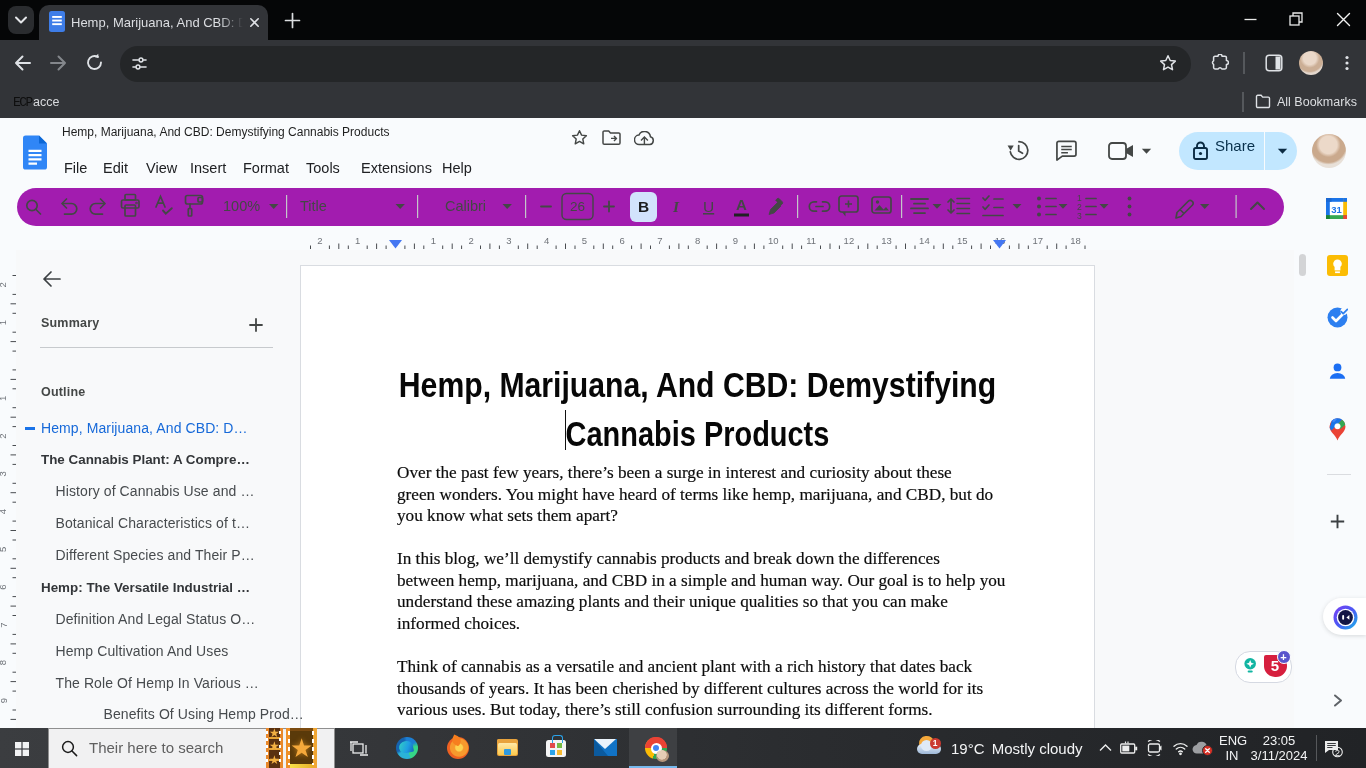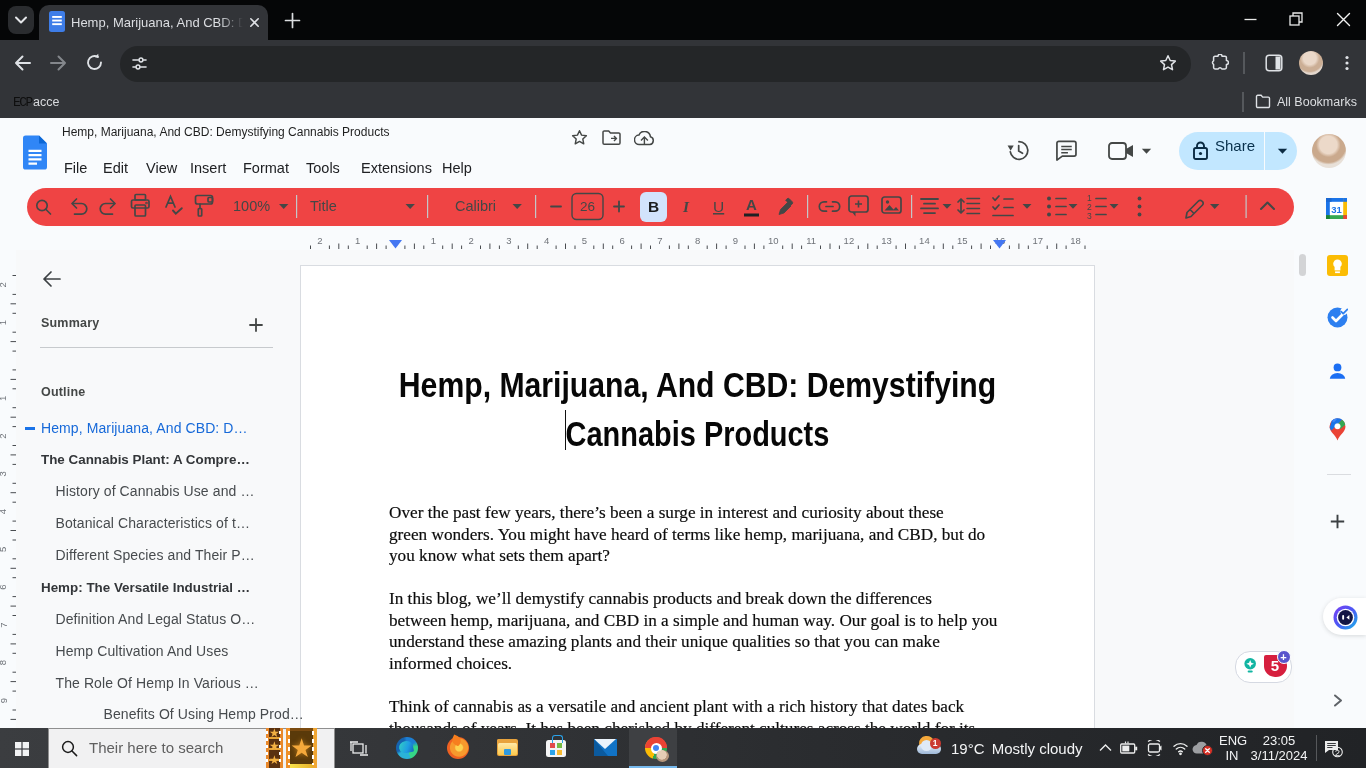--- a/index.html
+++ b/index.html
@@ -8,31 +8,31 @@
   .abs{position:absolute;}
   
   #tabstrip{left:0;top:0;width:1366px;height:40px;background:#050607;}
   #tabsearch{left:8px;top:6px;width:26px;height:28px;border-radius:8px;background:#2a2c2f;}
   #tab{left:39px;top:5px;width:229px;height:35px;background:#323438;border-radius:10px 10px 0 0;}
   #chromebar{left:0;top:40px;width:1366px;height:46px;background:#323438;}
   #omnibox{left:120px;top:46px;width:1071px;height:36px;border-radius:18px;background:#242628;}
   #bookmarksbar{left:0;top:86px;width:1366px;height:32px;background:#323438;}
   
   #docsarea{left:0;top:118px;width:1366px;height:610px;background:#f9fbfd;}
-  #docpill{position:absolute;left:27px;top:70px;width:1267px;height:38px;border-radius:19px;background:#ef4444;}
+  #docpill{position:absolute;left:17px;top:70px;width:1267px;height:38px;border-radius:19px;background:#a21caf;}
   
   #canvas{position:absolute;left:16px;top:132px;width:1294px;height:478px;background:#f8f9fa;}
   #page{position:absolute;left:284px;top:15px;width:793px;height:463px;background:#fff;border:1px solid #d9dce1;border-bottom:none;}
   
   #taskbar{left:0;top:728px;width:1366px;height:40px;
     background:linear-gradient(90deg,#3b3d40 0%,#343639 28%,#2a2c2f 60%,#212326 100%);}
   .ic{position:absolute;}
   svg{display:block}
   .ol{font-size:14px;line-height:17px;white-space:nowrap;letter-spacing:0.1px}
-  .bodyline{position:absolute;left:88px;font-family:"Liberation Serif",serif;font-size:17.2px;line-height:21.5px;color:#0b0b0b;white-space:nowrap;margin-top:40px;-webkit-text-stroke:0.2px #1a1a1a;}
+  .bodyline{position:absolute;left:96px;font-family:"Liberation Serif",serif;font-size:17.2px;line-height:21.5px;color:#0b0b0b;white-space:nowrap;-webkit-text-stroke:0.2px #1a1a1a;}
   .titleline{position:absolute;width:793px;text-align:center;font-weight:bold;font-size:35px;line-height:48.4px;color:#070707;white-space:nowrap;}
 </style>
 </head>
 <body>
 <div id="root">
   <div class="abs" id="tabstrip"></div>
   <div class="abs" id="tabsearch">
     <svg width="26" height="28" viewBox="0 0 26 28">
         <path d="M8 11.5 L13 16.5 L18 11.5" stroke="#e4e6e9" stroke-width="2" fill="none" stroke-linecap="round" stroke-linejoin="round"></path>
       </svg>

